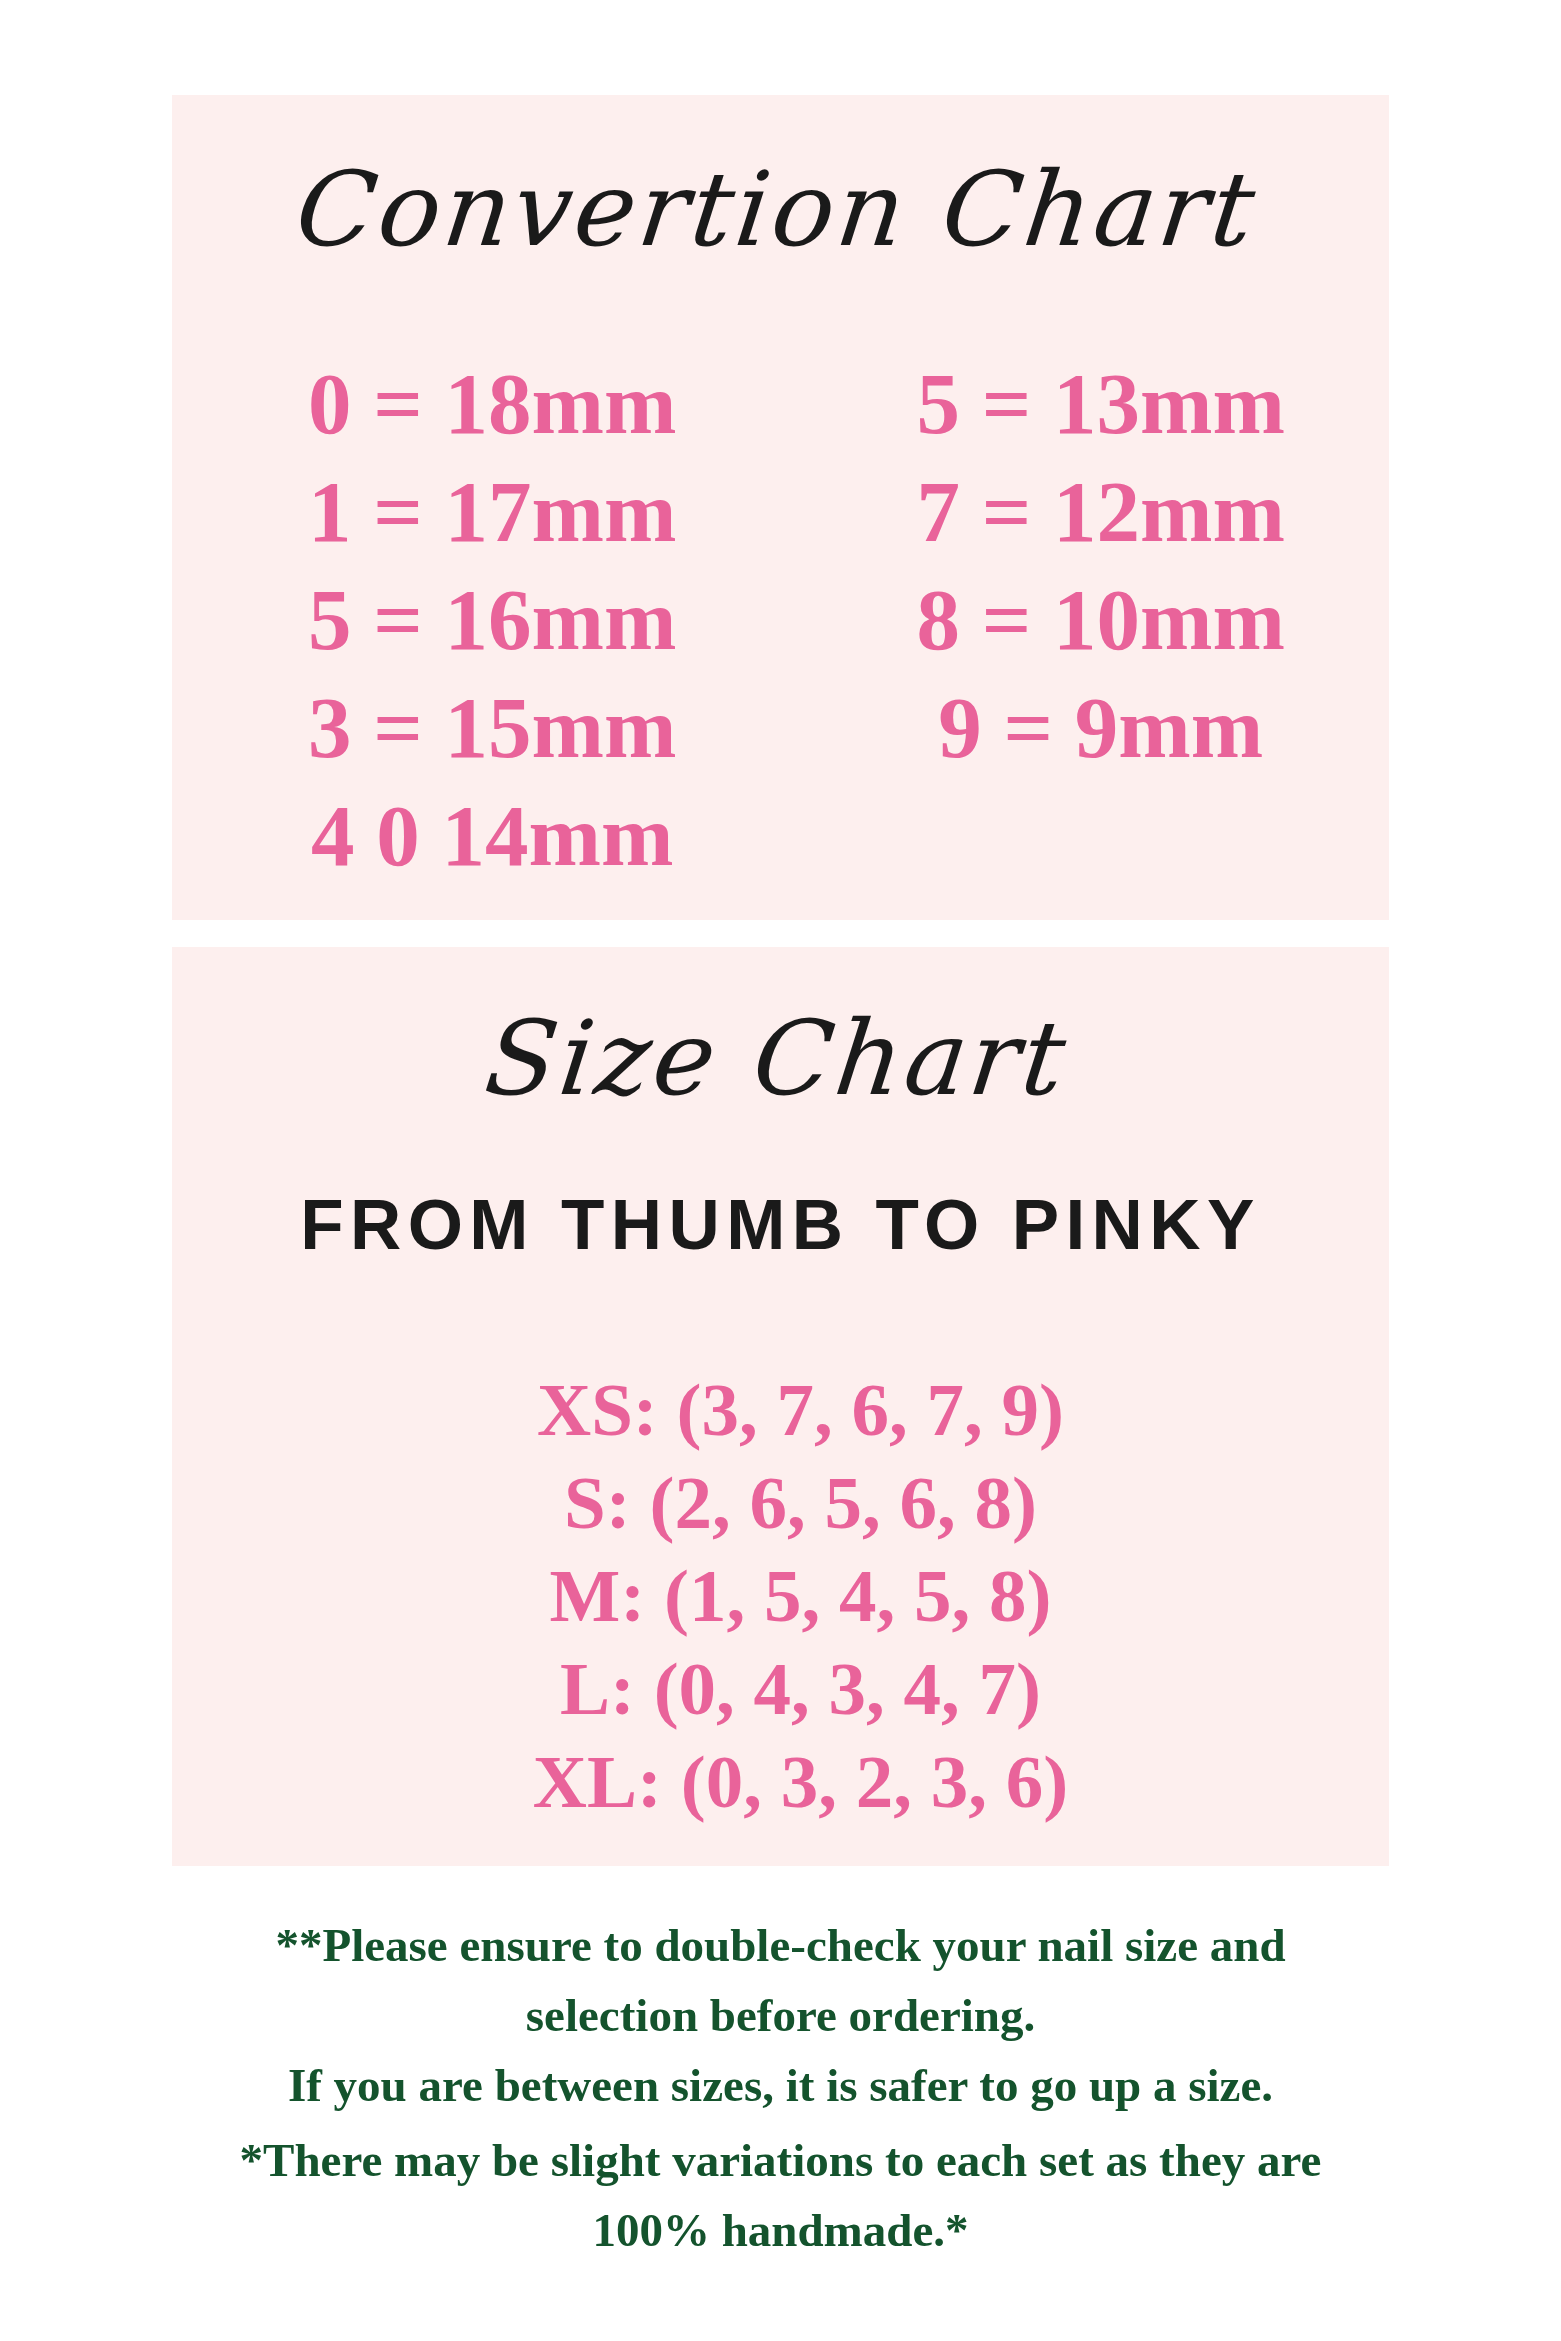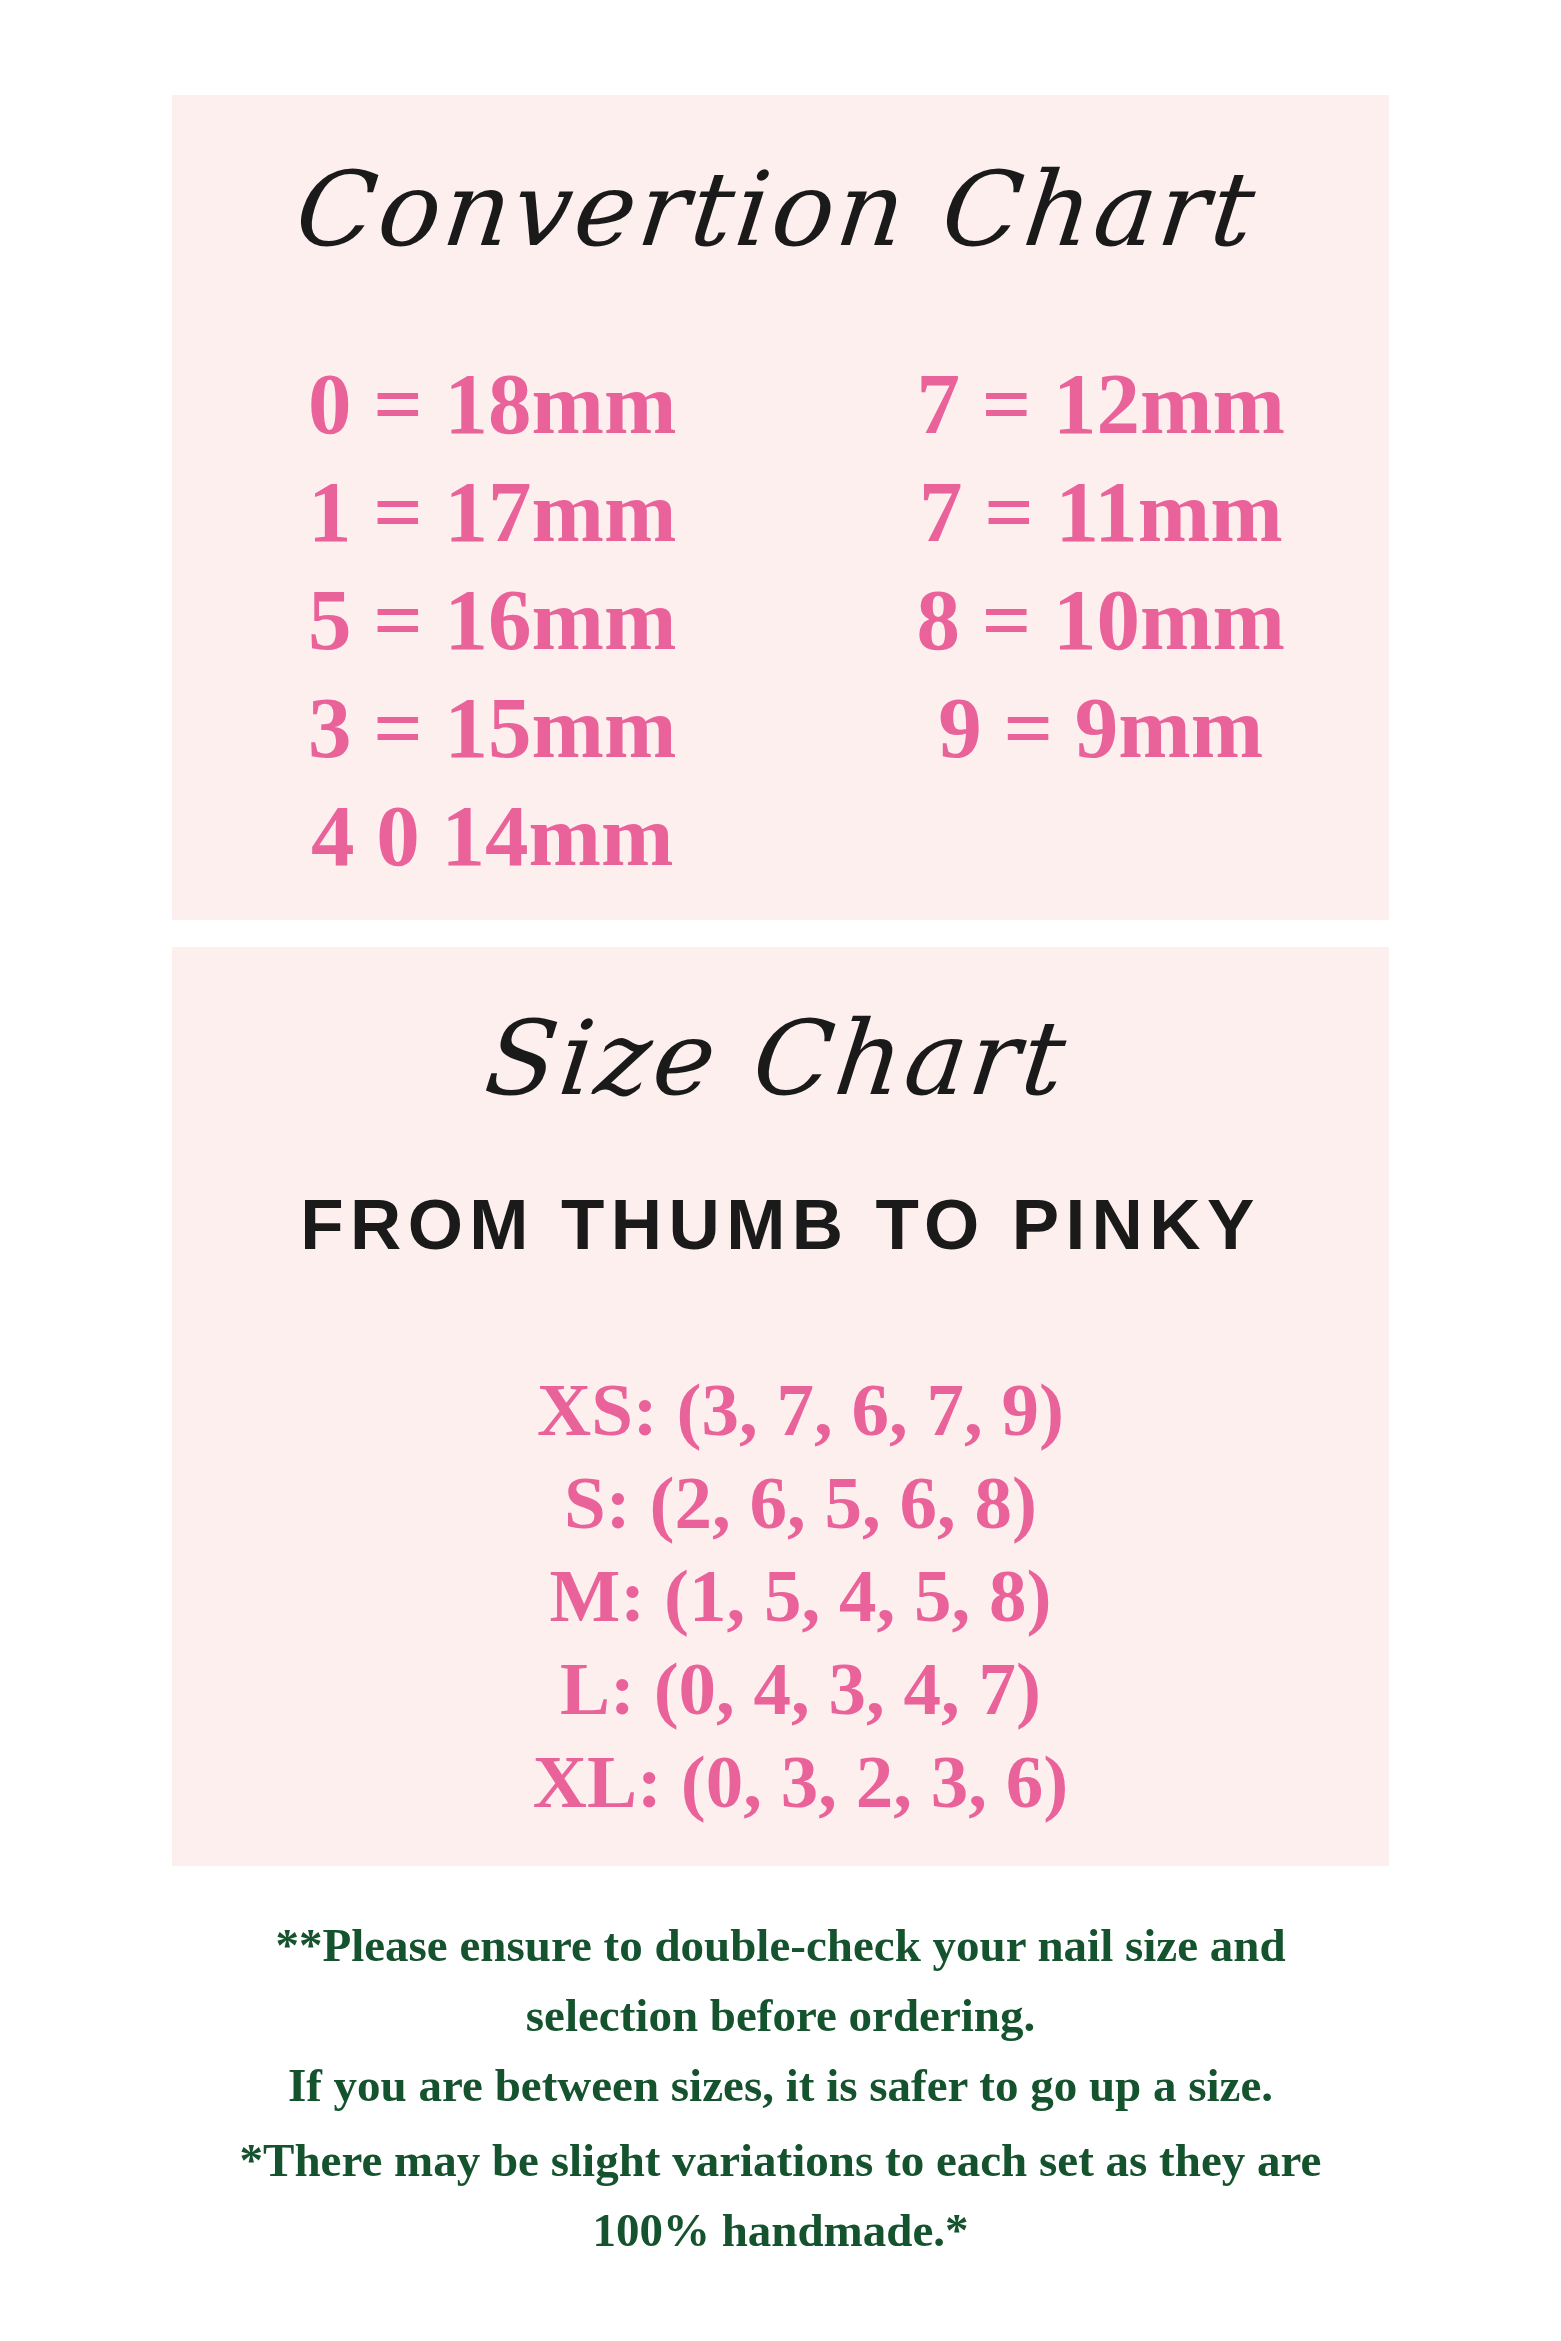--- a/index.html
+++ b/index.html
@@ -116,22 +116,22 @@
     <h1 class="script-title">Convertion Chart</h1>
     <div class="conv-grid">
       <div class="conv-col">
         <div class="conv-row">0 = 18mm</div>
         <div class="conv-row">1 = 17mm</div>
         <div class="conv-row">5 = 16mm</div>
         <div class="conv-row">3 = 15mm</div>
         <div class="conv-row">4 0 14mm</div>
       </div>
       <div class="conv-col">
+        <div class="conv-row">5 = 13mm</div>
         <div class="conv-row">7 = 12mm</div>
-        <div class="conv-row">7 = 11mm</div>
         <div class="conv-row">8 = 10mm</div>
         <div class="conv-row">9 = 9mm</div>
       </div>
     </div>
   </section>
 
   <section class="panel panel-size">
     <h2 class="script-title">Size Chart</h2>
     <div class="size-subtitle">FROM THUMB TO PINKY</div>
     <div class="size-rows">

